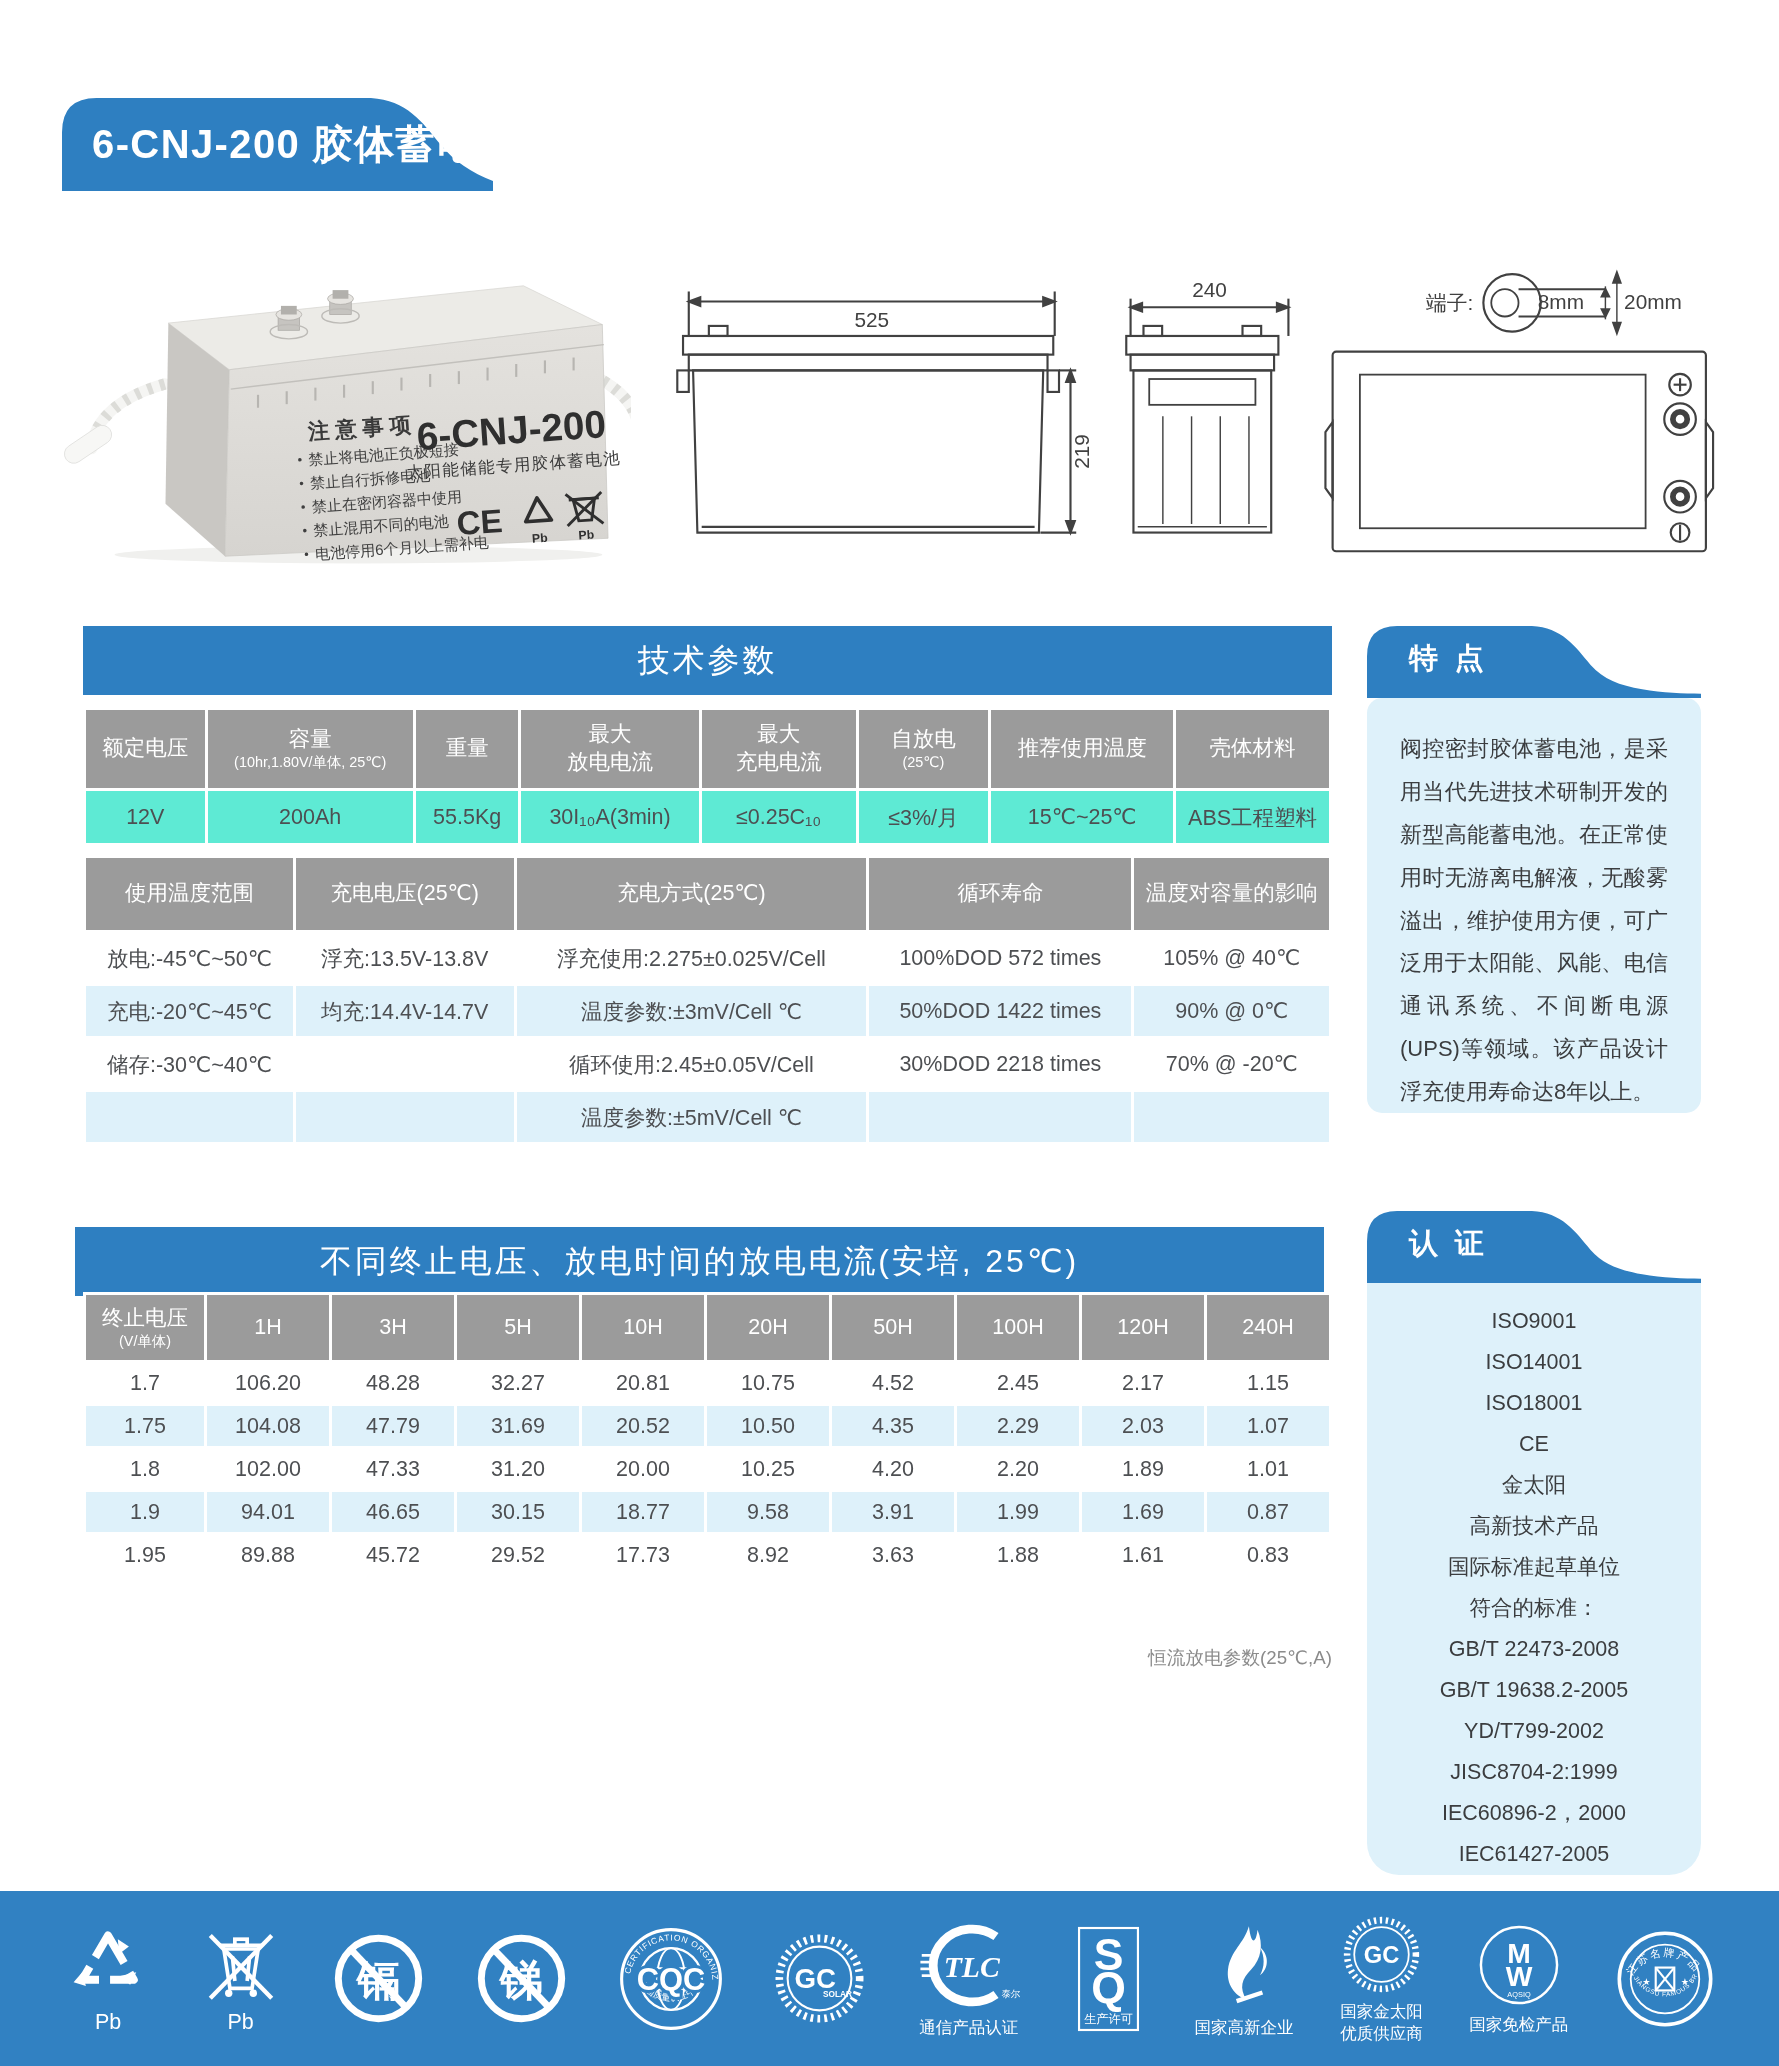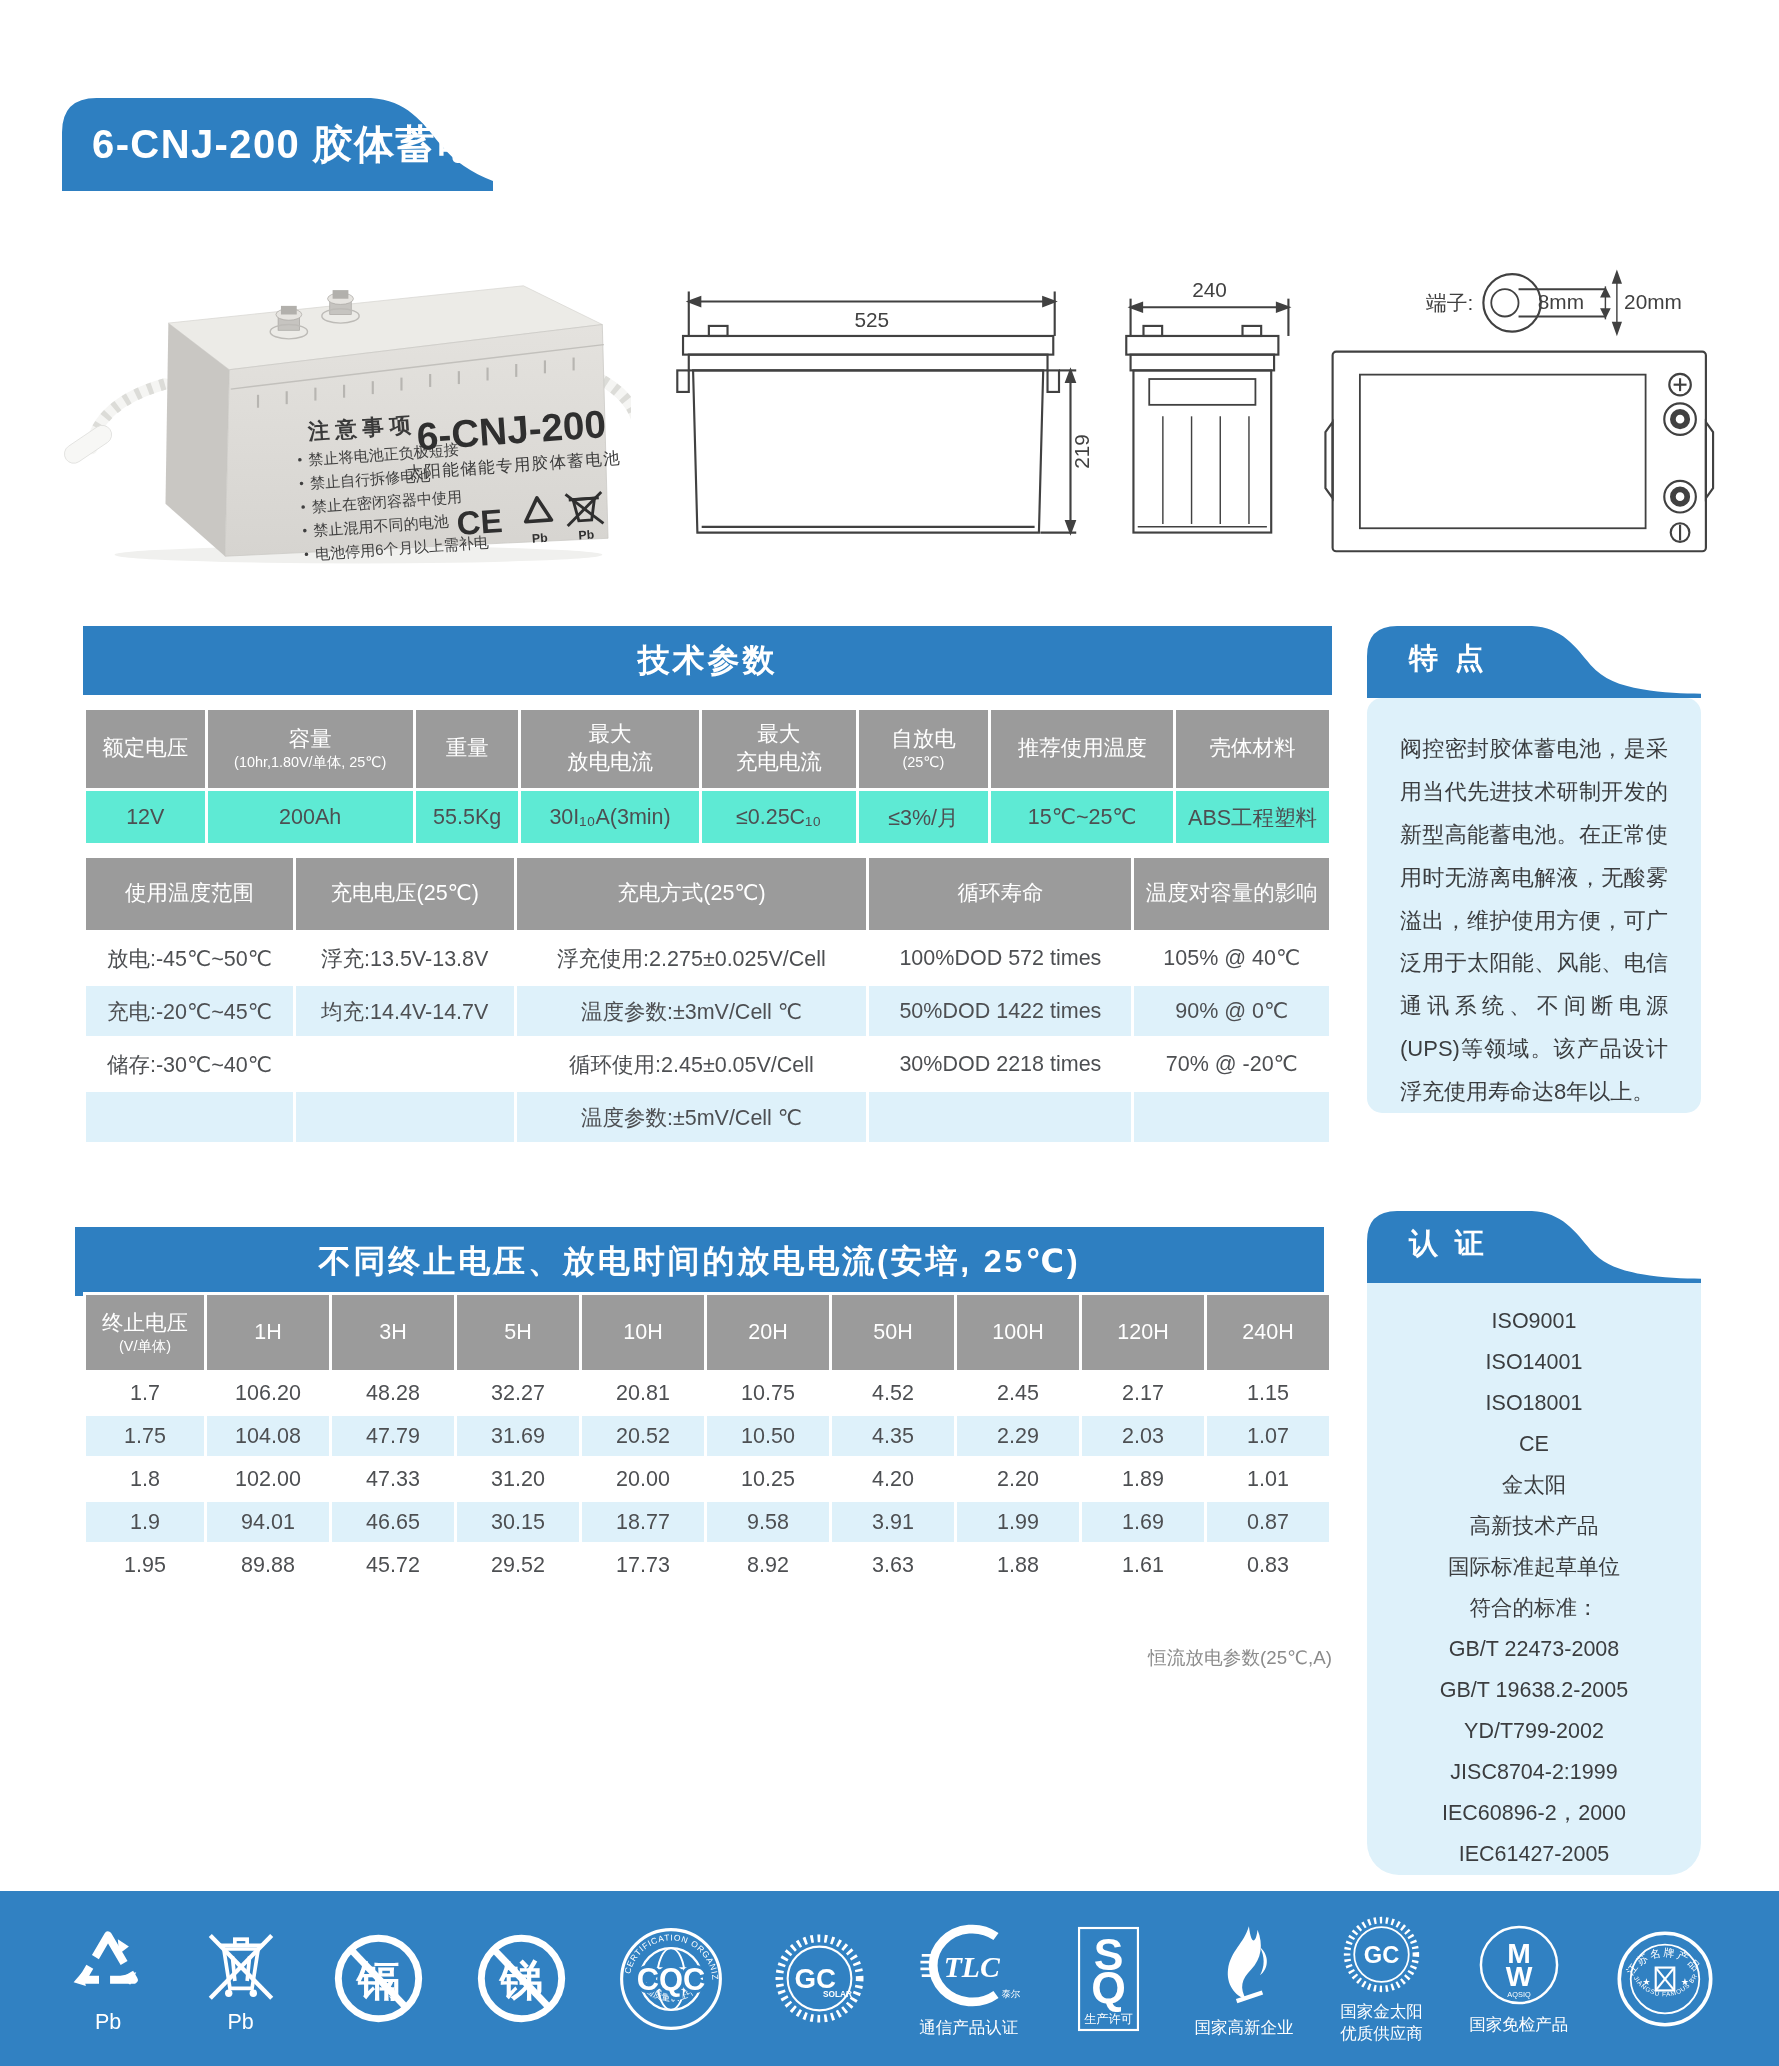--- a/index.html
+++ b/index.html
@@ -8,30 +8,30 @@
   
   .title-banner{position:absolute;left:62px;top:98px;width:431px;height:93px;}
   .title-banner svg{position:absolute;inset:0;width:100%;height:100%;}
   .title-banner .txt{position:absolute;left:30px;top:0;height:93px;display:flex;align-items:center;
         color:#fff;font-size:40px;font-weight:bold;letter-spacing:1.4px;white-space:nowrap;}
   
   .product-row svg{position:absolute;}
   .dim-text{font-size:29px;fill:#414141;font-family:"Liberation Sans","DejaVu Sans",sans-serif;}
   
   .banner{position:absolute;background:#2e7fc1;color:#fff;display:flex;align-items:center;justify-content:center;
-        font-size:32px;font-weight:bold;letter-spacing:2.9px;}
+        font-size:32px;font-weight:normal;letter-spacing:2.9px;}
   
   table.param{position:absolute;border-collapse:separate;border-spacing:3.6px;table-layout:fixed;background:#fff;}
   table.param th{background:#9b9b9b;color:#fff;font-weight:500;text-align:center;vertical-align:middle;padding:0 2.9px;}
   table.param td{text-align:center;vertical-align:middle;font-size:21.5px;color:#4d4f52;background:#fff;padding:0 2.9px;}
   .th-main{font-size:21.5px;line-height:1.3;white-space:pre-line;display:block;}
   .th-sub{font-size:14.4px;line-height:1.2;display:block;}
   .t1 th{height:78px}.t1 tbody td{height:52px;background:#5eead4;}
   .t2 th{height:72px}.t2 td{height:50px}
-  .t3 th{height:75px}.t3 td{height:40px}
+  .t3 th{height:65px}.t3 td{height:40px}
   table.zebra tbody tr:nth-child(even) td{background:#def1fa;}
   .table-note{position:absolute;left:83px;width:1249px;text-align:right;font-size:18.7px;color:#8b8b8b;}
   
   .panel{position:absolute;width:334px;}
   .panel-header{position:relative;height:72px;}
   .panel-header svg{position:absolute;inset:0;width:100%;height:100%;}
   .panel-title{position:absolute;left:42px;top:0;height:66px;display:flex;align-items:center;color:#fff;
         font-size:29px;font-weight:bold;letter-spacing:4.3px;}
   .panel-body{background:#def1fa;border-radius:0 0 32px 32px;box-sizing:border-box;}
   .features-body{padding:30px 33px 0 33px;font-size:22px;line-height:1.95;text-align:justify;color:#3b3d3f;border-radius:15px;}

